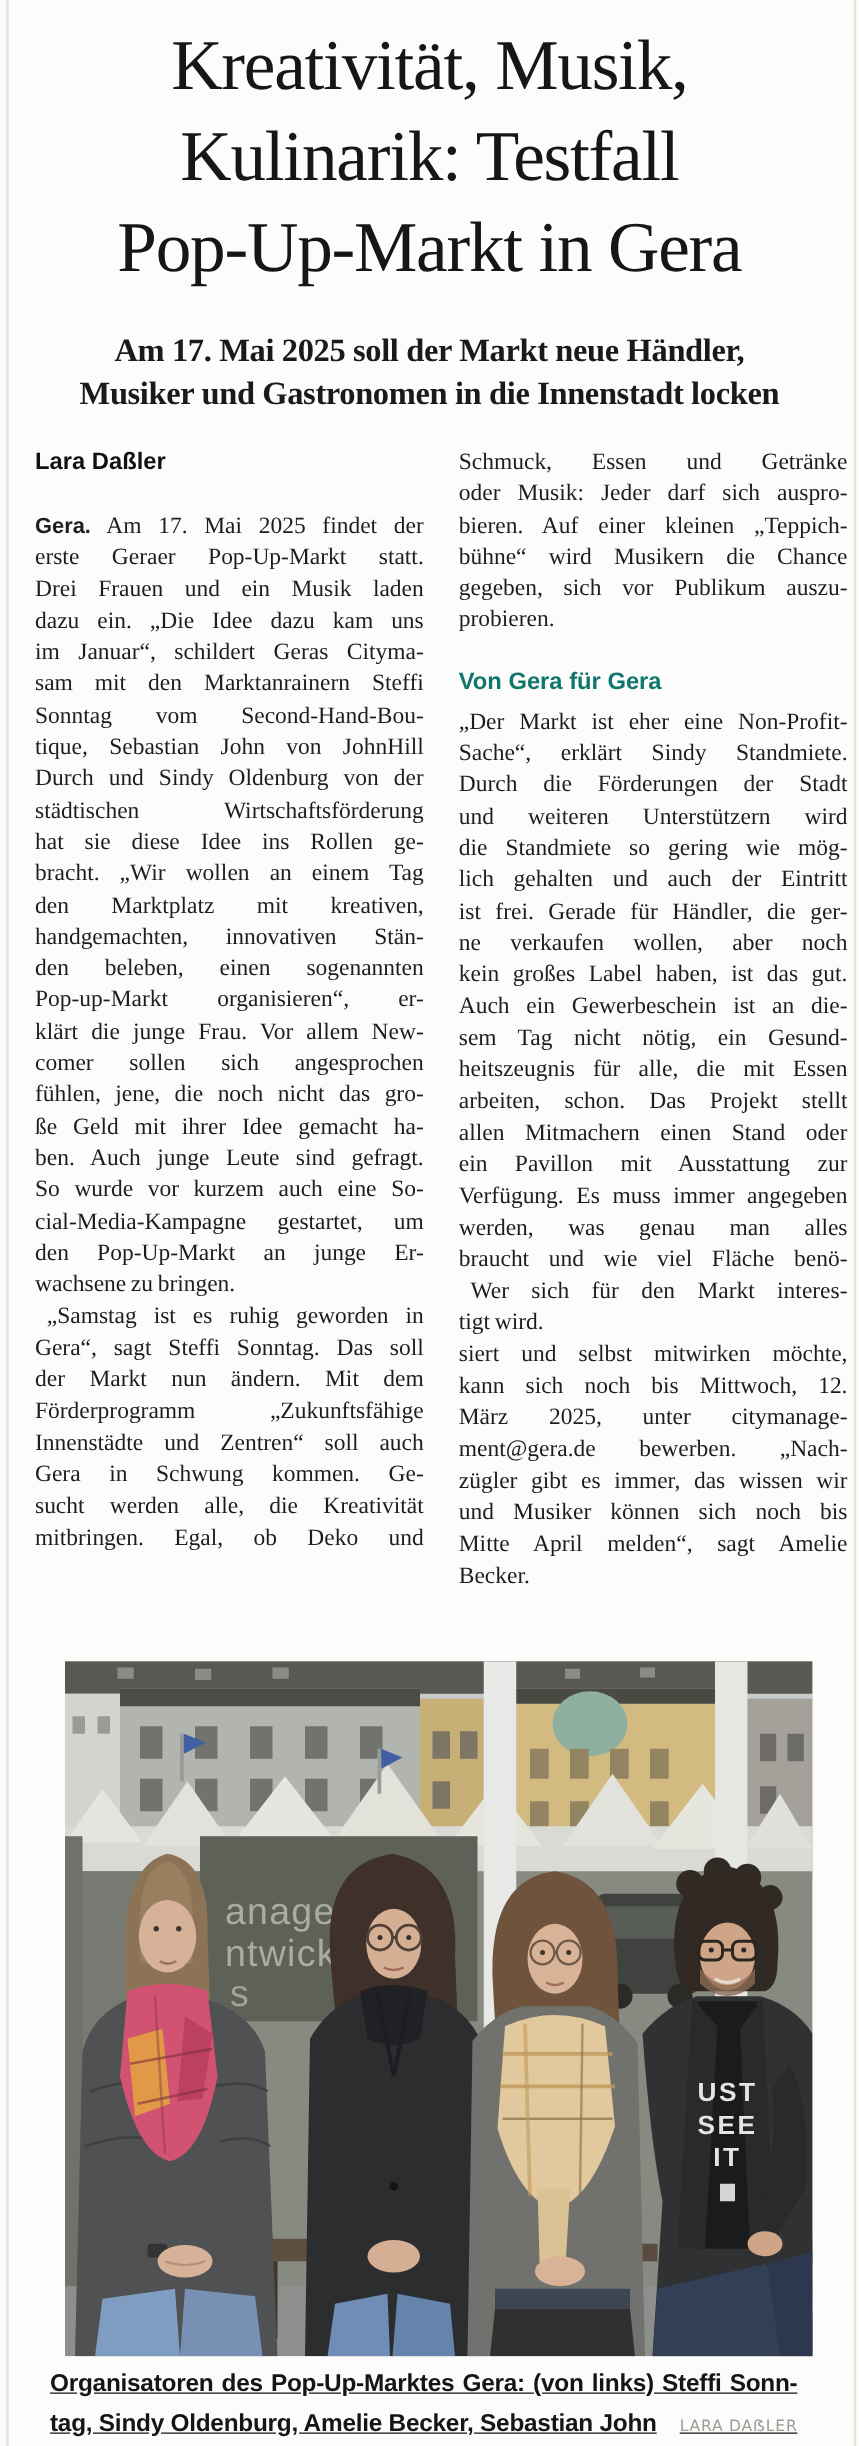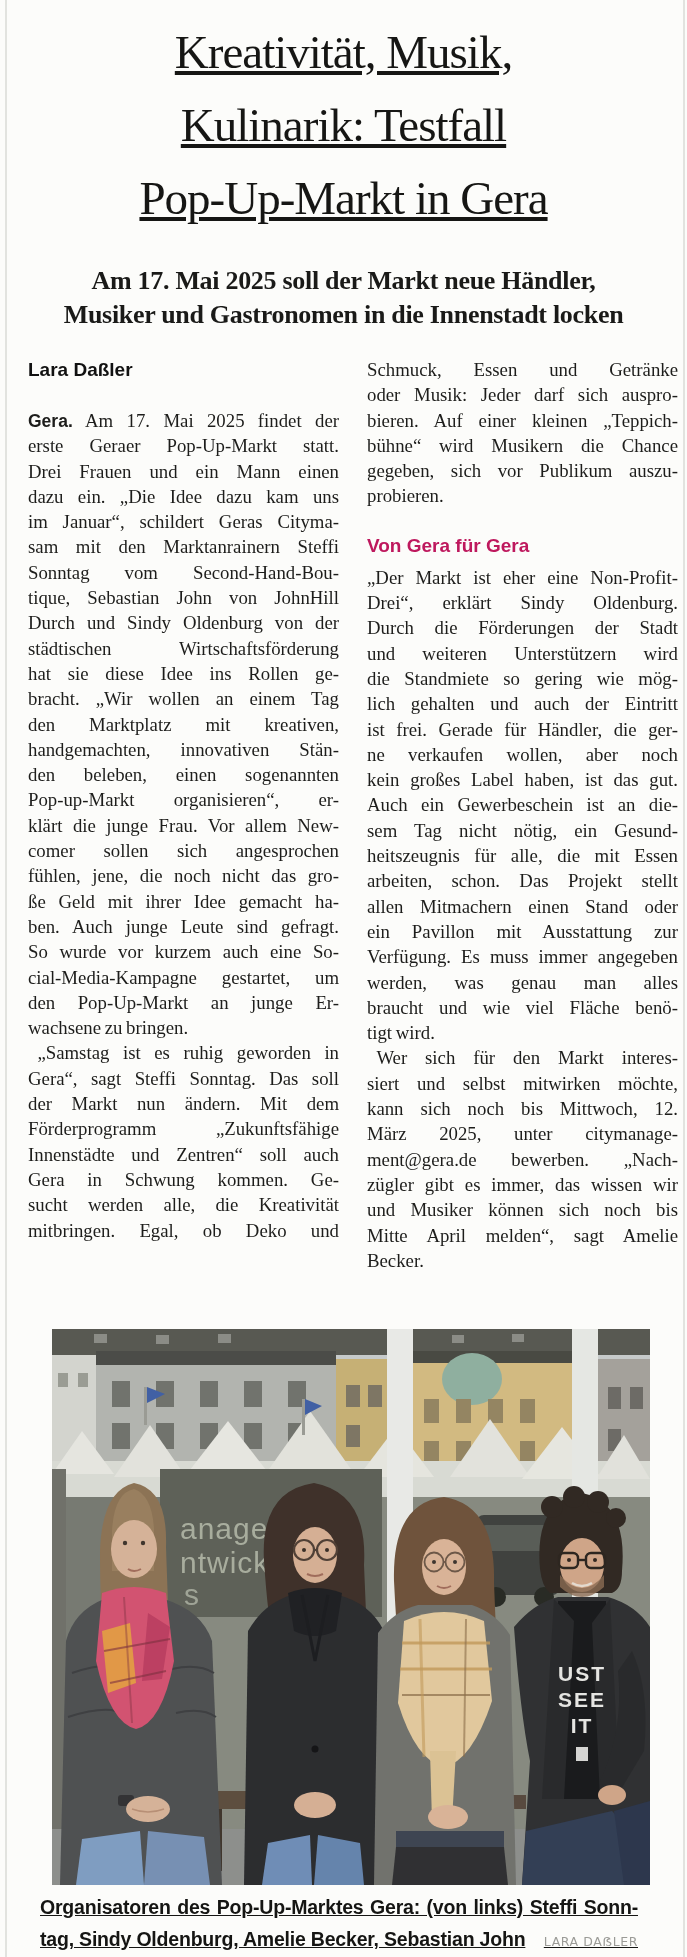--- a/index.html
+++ b/index.html
@@ -6,43 +6,43 @@
   .page{
     position:relative;width:687px;height:1957px;background:#fcfcfa;
     font-family:"Liberation Serif",serif;color:#1d1d1b;overflow:hidden;
   }
   .edge{position:absolute;top:0;bottom:0;width:2px;background:#e2e3df;}
   .edge-left{left:5px;}
   .edge-right{left:683px;}
 
   .headline{
     position:absolute;top:16px;left:0;width:687px;margin:0;
-    font-size:47px;line-height:73px;font-weight:400;text-align:center;
-    letter-spacing:-1px;color:#161614;text-decoration:underline;
+    font-size:57px;line-height:73px;font-weight:400;text-align:center;
+    letter-spacing:-1px;color:#161614;
   }
   .subheadline{
     position:absolute;top:264px;left:24px;width:639px;text-align:center;
     font-weight:700;font-size:26px;line-height:34px;letter-spacing:-0.3px;color:#1a1a18;
   }
   .byline{
     position:absolute;top:357px;left:28px;height:25px;line-height:25px;
     font-family:"Liberation Sans",sans-serif;font-weight:700;font-size:19px;color:#111;
   }
   .col{position:absolute;width:311px;font-size:18.8px;}
   .col-left{left:28px;top:408px;}
   .col-right{left:367px;top:357px;}
   .bline{
     height:25.3px;line-height:25.3px;overflow:hidden;
     text-align:justify;text-align-last:justify;word-spacing:-1px;
   }
   .bline.end{text-align-last:left;}
   .lede{font-family:"Liberation Sans",sans-serif;font-weight:700;font-size:17.5px;}
   .section-heading{
     margin-top:24px;height:26px;line-height:26px;
-    font-family:"Liberation Sans",sans-serif;font-weight:700;font-size:19px;color:#be185d;
+    font-family:"Liberation Sans",sans-serif;font-weight:700;font-size:19px;color:#0f766e;
   }
   .lines-2{margin-top:6px;}
 
   .photo{position:absolute;left:52px;top:1329px;width:598px;height:556px;}
   .photo svg{display:block;}
 
   .caption{
     position:absolute;left:40px;top:1891px;width:598px;
     font-family:"Liberation Sans",sans-serif;font-weight:700;
     font-size:19.5px;line-height:32px;color:#151513;letter-spacing:-0.2px;text-decoration:underline;
@@ -73,21 +73,21 @@
   </div>
 
   <div class="byline">Lara Daßler</div>
 
   <div class="col col-left">
     <div class="bline">
       <span class="lede">Gera.</span><span> Am 17. Mai 2025 findet der</span>
     </div>
     <div>
         <div class="bline">erste Geraer Pop-Up-Markt statt.</div>
-        <div class="bline">Drei Frauen und ein Mann einen</div>
+        <div class="bline">Drei Frauen und ein Musik laden</div>
         <div class="bline">dazu ein. „Die Idee dazu kam uns</div>
         <div class="bline">im Januar“, schildert Geras Cityma-</div>
         <div class="bline">sam mit den Marktanrainern Steffi</div>
         <div class="bline">Sonntag vom Second-Hand-Bou-</div>
         <div class="bline">tique, Sebastian John von JohnHill</div>
         <div class="bline">Durch und Sindy Oldenburg von der</div>
         <div class="bline">städtischen Wirtschaftsförderung</div>
         <div class="bline">hat sie diese Idee ins Rollen ge-</div>
         <div class="bline">bracht. „Wir wollen an einem Tag</div>
         <div class="bline">den Marktplatz mit kreativen,</div>
@@ -119,39 +119,39 @@
         <div class="bline">Schmuck, Essen und Getränke</div>
         <div class="bline">oder Musik: Jeder darf sich auspro-</div>
         <div class="bline">bieren. Auf einer kleinen „Teppich-</div>
         <div class="bline">bühne“ wird Musikern die Chance</div>
         <div class="bline">gegeben, sich vor Publikum auszu-</div>
         <div class="bline end">probieren.</div>
       </div>
     <div class="section-heading">Von Gera für Gera</div>
     <div class="lines-2">
         <div class="bline">„Der Markt ist eher eine Non-Profit-</div>
-        <div class="bline">Drei“, erklärt Sindy Oldenburg.</div>
+        <div class="bline">Sache“, erklärt Sindy Standmiete.</div>
         <div class="bline">Durch die Förderungen der Stadt</div>
         <div class="bline">und weiteren Unterstützern wird</div>
         <div class="bline">die Standmiete so gering wie mög-</div>
         <div class="bline">lich gehalten und auch der Eintritt</div>
         <div class="bline">ist frei. Gerade für Händler, die ger-</div>
         <div class="bline">ne verkaufen wollen, aber noch</div>
         <div class="bline">kein großes Label haben, ist das gut.</div>
         <div class="bline">Auch ein Gewerbeschein ist an die-</div>
         <div class="bline">sem Tag nicht nötig, ein Gesund-</div>
         <div class="bline">heitszeugnis für alle, die mit Essen</div>
         <div class="bline">arbeiten, schon. Das Projekt stellt</div>
         <div class="bline">allen Mitmachern einen Stand oder</div>
         <div class="bline">ein Pavillon mit Ausstattung zur</div>
         <div class="bline">Verfügung. Es muss immer angegeben</div>
         <div class="bline">werden, was genau man alles</div>
         <div class="bline">braucht und wie viel Fläche benö-</div>
+        <div class="bline"> Wer sich für den Markt interes-</div>
         <div class="bline end">tigt wird.</div>
-        <div class="bline"> Wer sich für den Markt interes-</div>
         <div class="bline">siert und selbst mitwirken möchte,</div>
         <div class="bline">kann sich noch bis Mittwoch, 12.</div>
         <div class="bline">März 2025, unter citymanage-</div>
         <div class="bline">ment@gera.de bewerben. „Nach-</div>
         <div class="bline">zügler gibt es immer, das wissen wir</div>
         <div class="bline">und Musiker können sich noch bis</div>
         <div class="bline">Mitte April melden“, sagt Amelie</div>
         <div class="bline end">Becker.</div>
       </div>
   </div>

